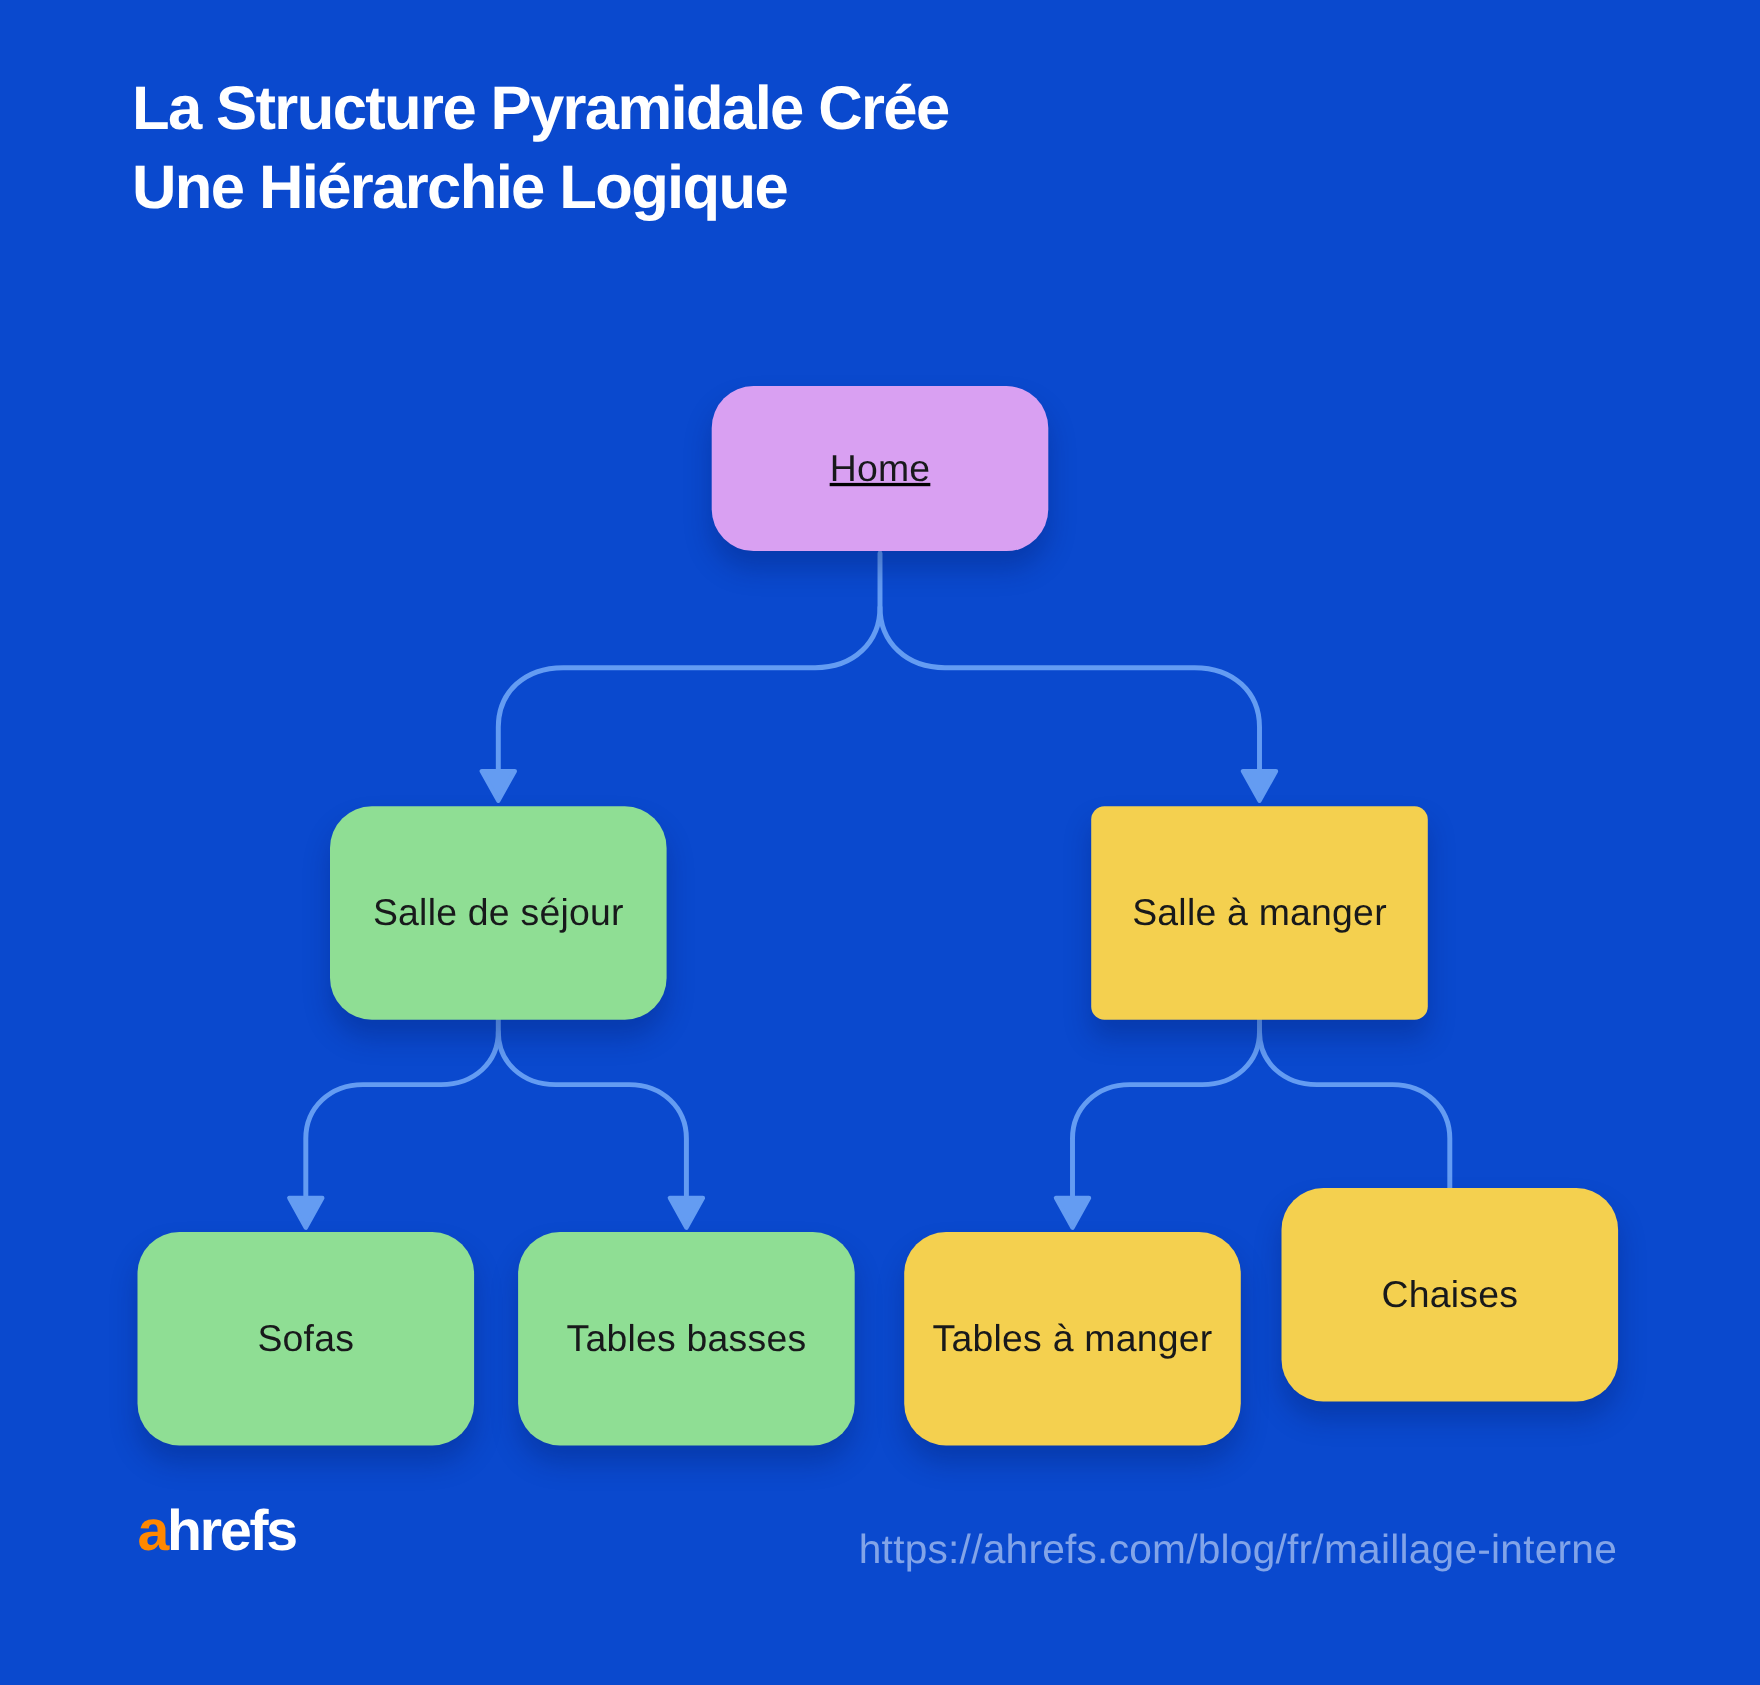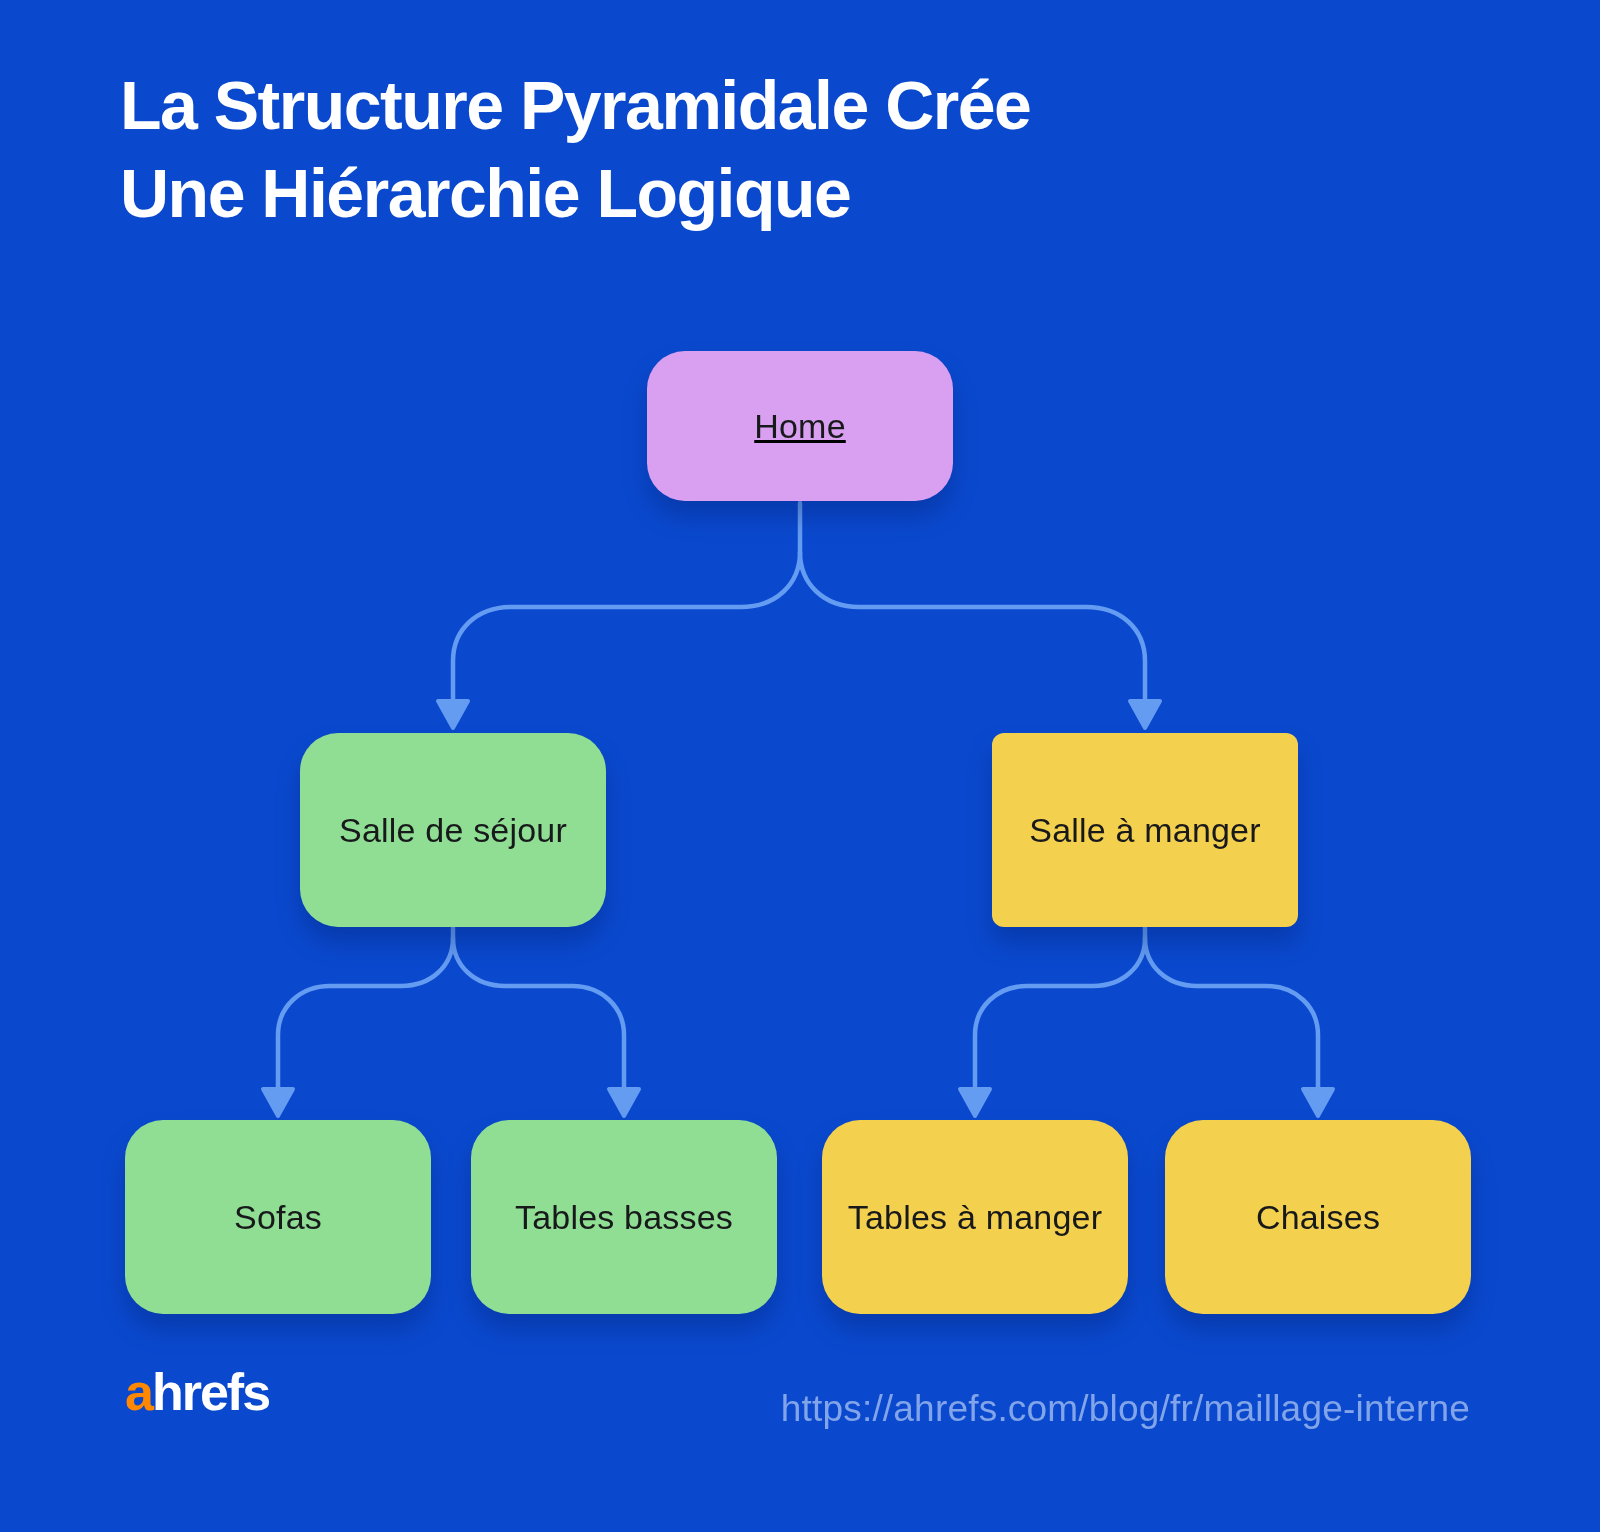--- a/index.html
+++ b/index.html
@@ -15,21 +15,21 @@
   .canvas{
     position:relative;
     width:1600px;height:1532px;
     background:var(--background);
     overflow:hidden;
   }
   .title{
     position:absolute;left:120px;top:62px;width:1400px;
     margin:0;
     color:var(--title-text);
-    font-size:68px;font-weight:bold;letter-spacing:-1.5px;
+    font-size:56px;font-weight:bold;letter-spacing:-1.5px;
     line-height:1.29;
   }
   .title .line{display:block;}
   .connectors{position:absolute;left:0;top:0;width:1600px;height:1532px;}
   .connector-line{stroke:var(--connector);fill:none;stroke-width:4.5;stroke-linecap:round;}
   .connector-arrow{fill:var(--connector);stroke:var(--connector);stroke-width:4;stroke-linejoin:round;}
   .node{
     position:absolute;width:306px;height:194px;
     border-radius:38px;
     display:flex;align-items:center;justify-content:center;
@@ -39,21 +39,21 @@
     color:var(--node-text);
     font-size:34px;font-weight:normal;letter-spacing:0.2px;
     white-space:nowrap;
   }
   .node-home{left:647px;top:351px;height:150px;text-decoration:underline;}
   .node-salle-de-sejour{left:300px;top:733px;}
   .node-salle-a-manger{left:992px;top:733px;}
   .node-sofas{left:125px;top:1120px;}
   .node-tables-basses{left:471px;top:1120px;}
   .node-tables-a-manger{left:822px;top:1120px;}
-  .node-chaises{left:1165px;top:1120px;align-items:center;}
+  .node-chaises{left:1165px;top:1080px;align-items:center;}
   .logo{
     position:absolute;left:125px;top:1362px;
     font-size:52px;font-weight:bold;letter-spacing:-2px;
     color:#FFFFFF;
   }
   .logo-a{color:var(--logo-accent);}
   .source-url{
     position:absolute;right:130px;top:1388px;
     color:var(--url-text);
     font-size:37px;letter-spacing:0.2px;

